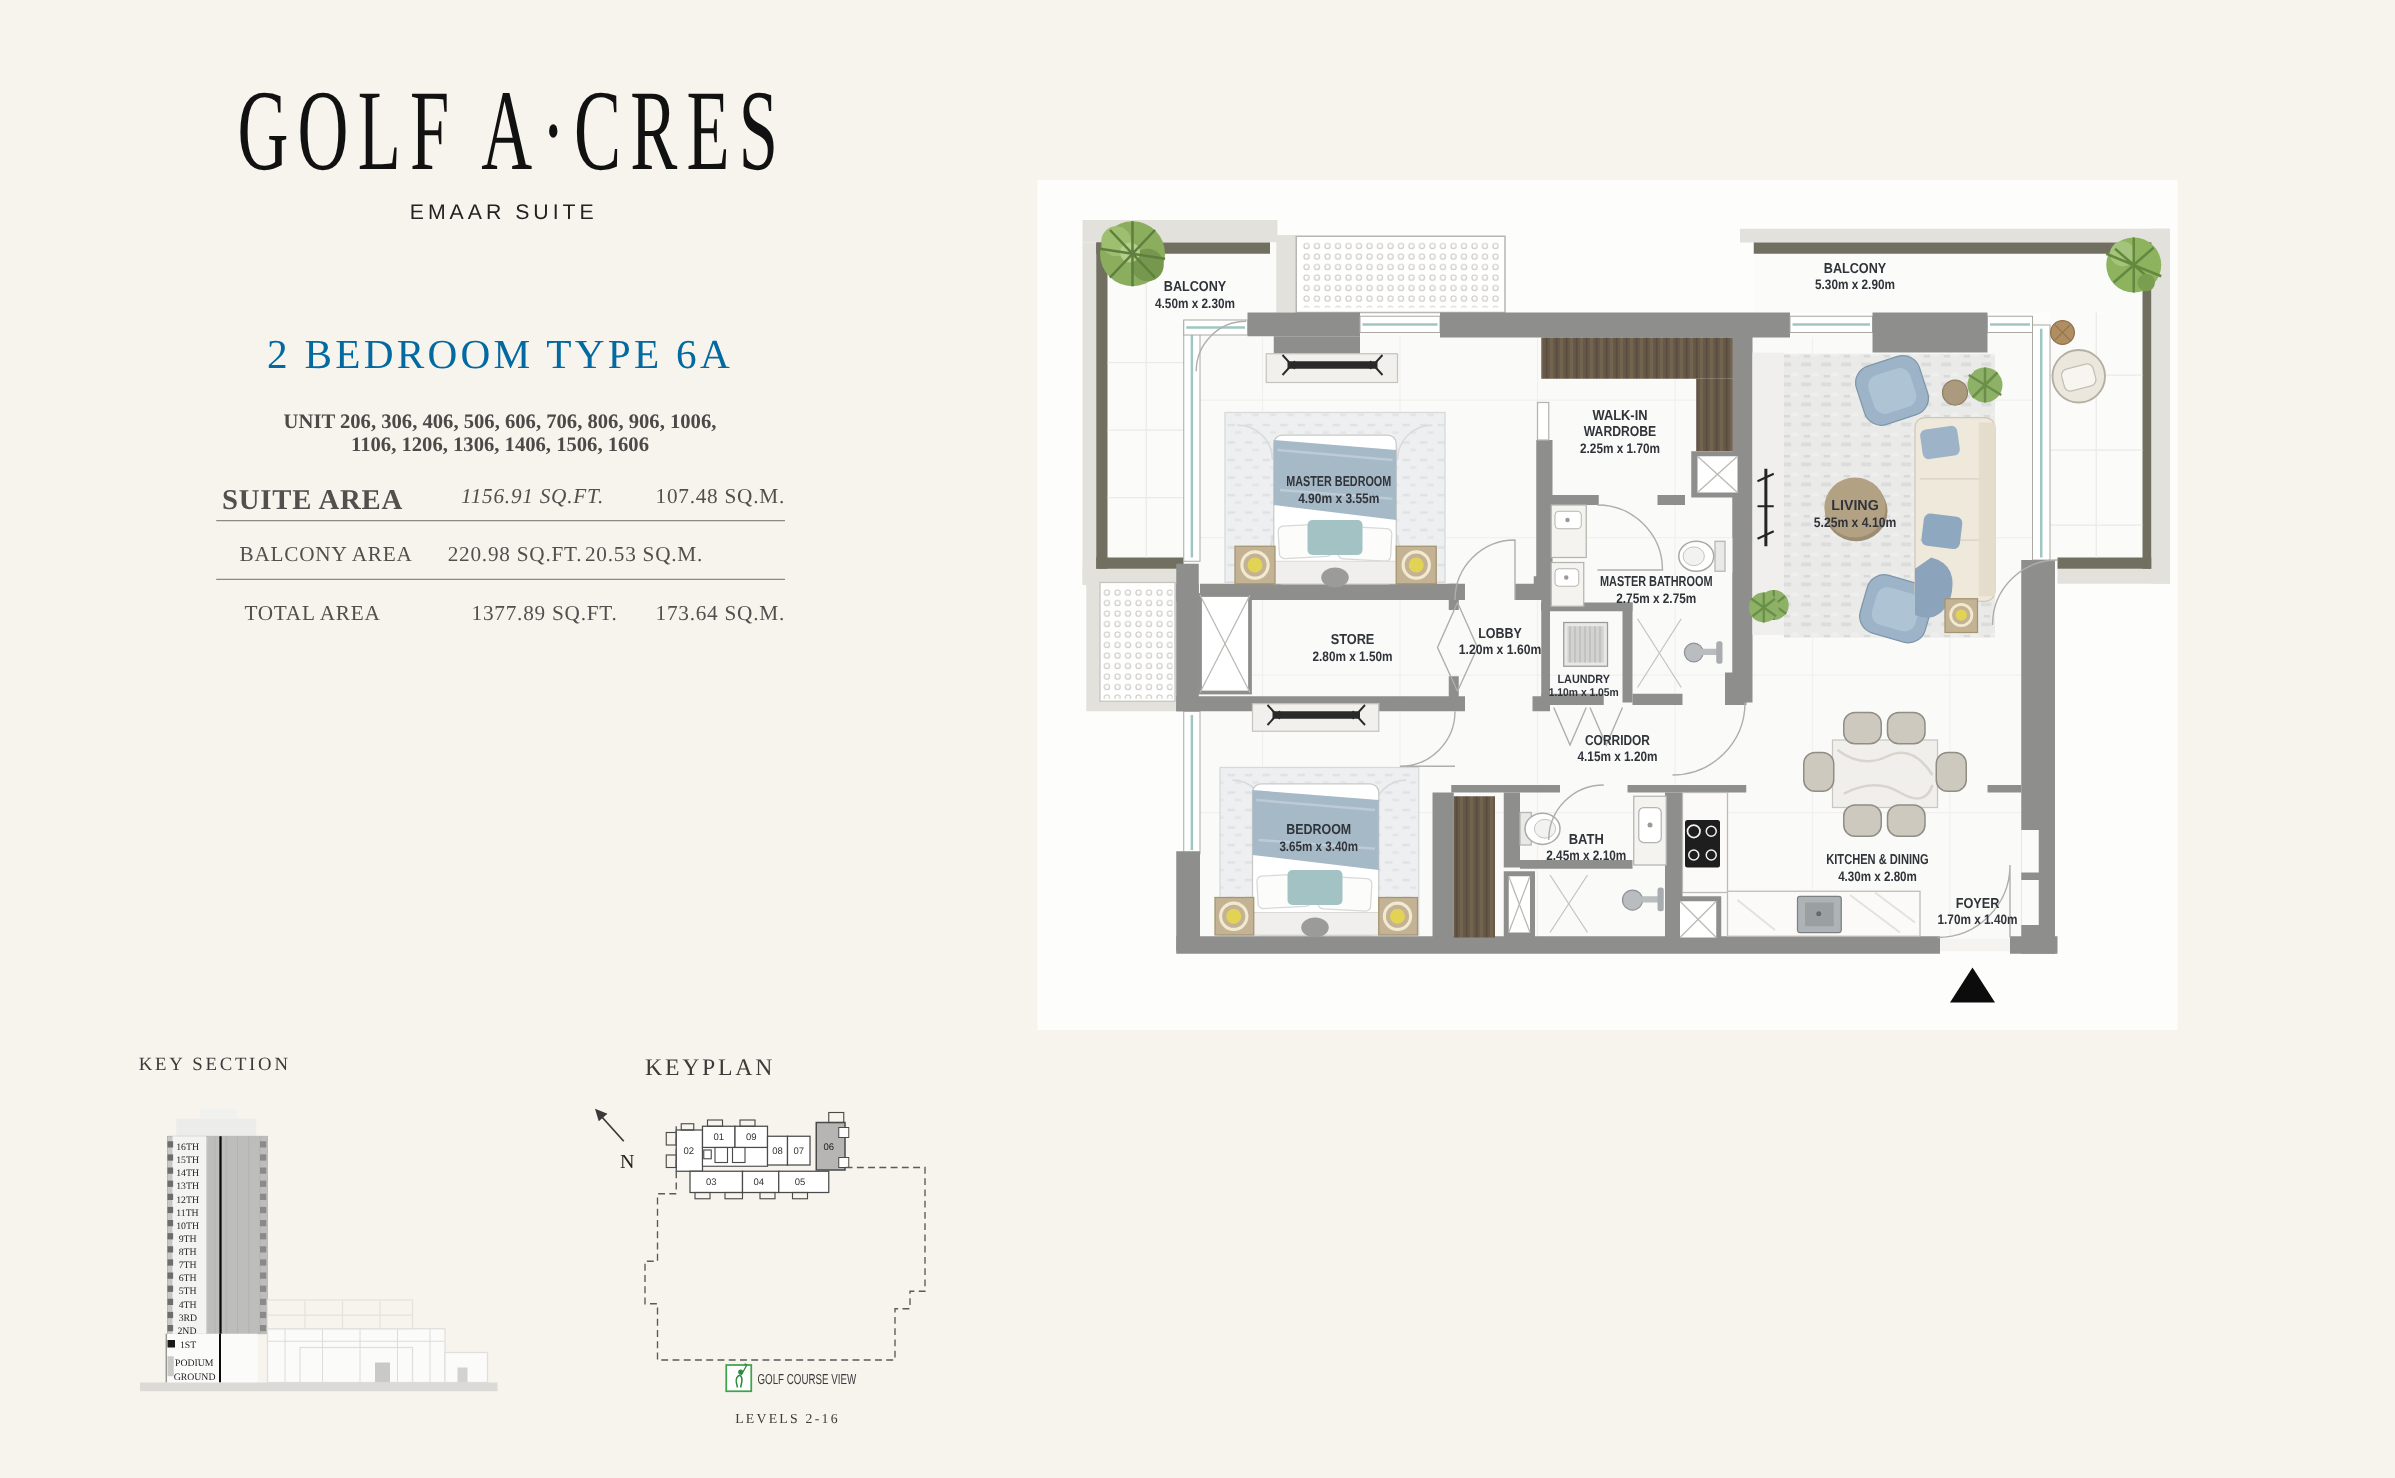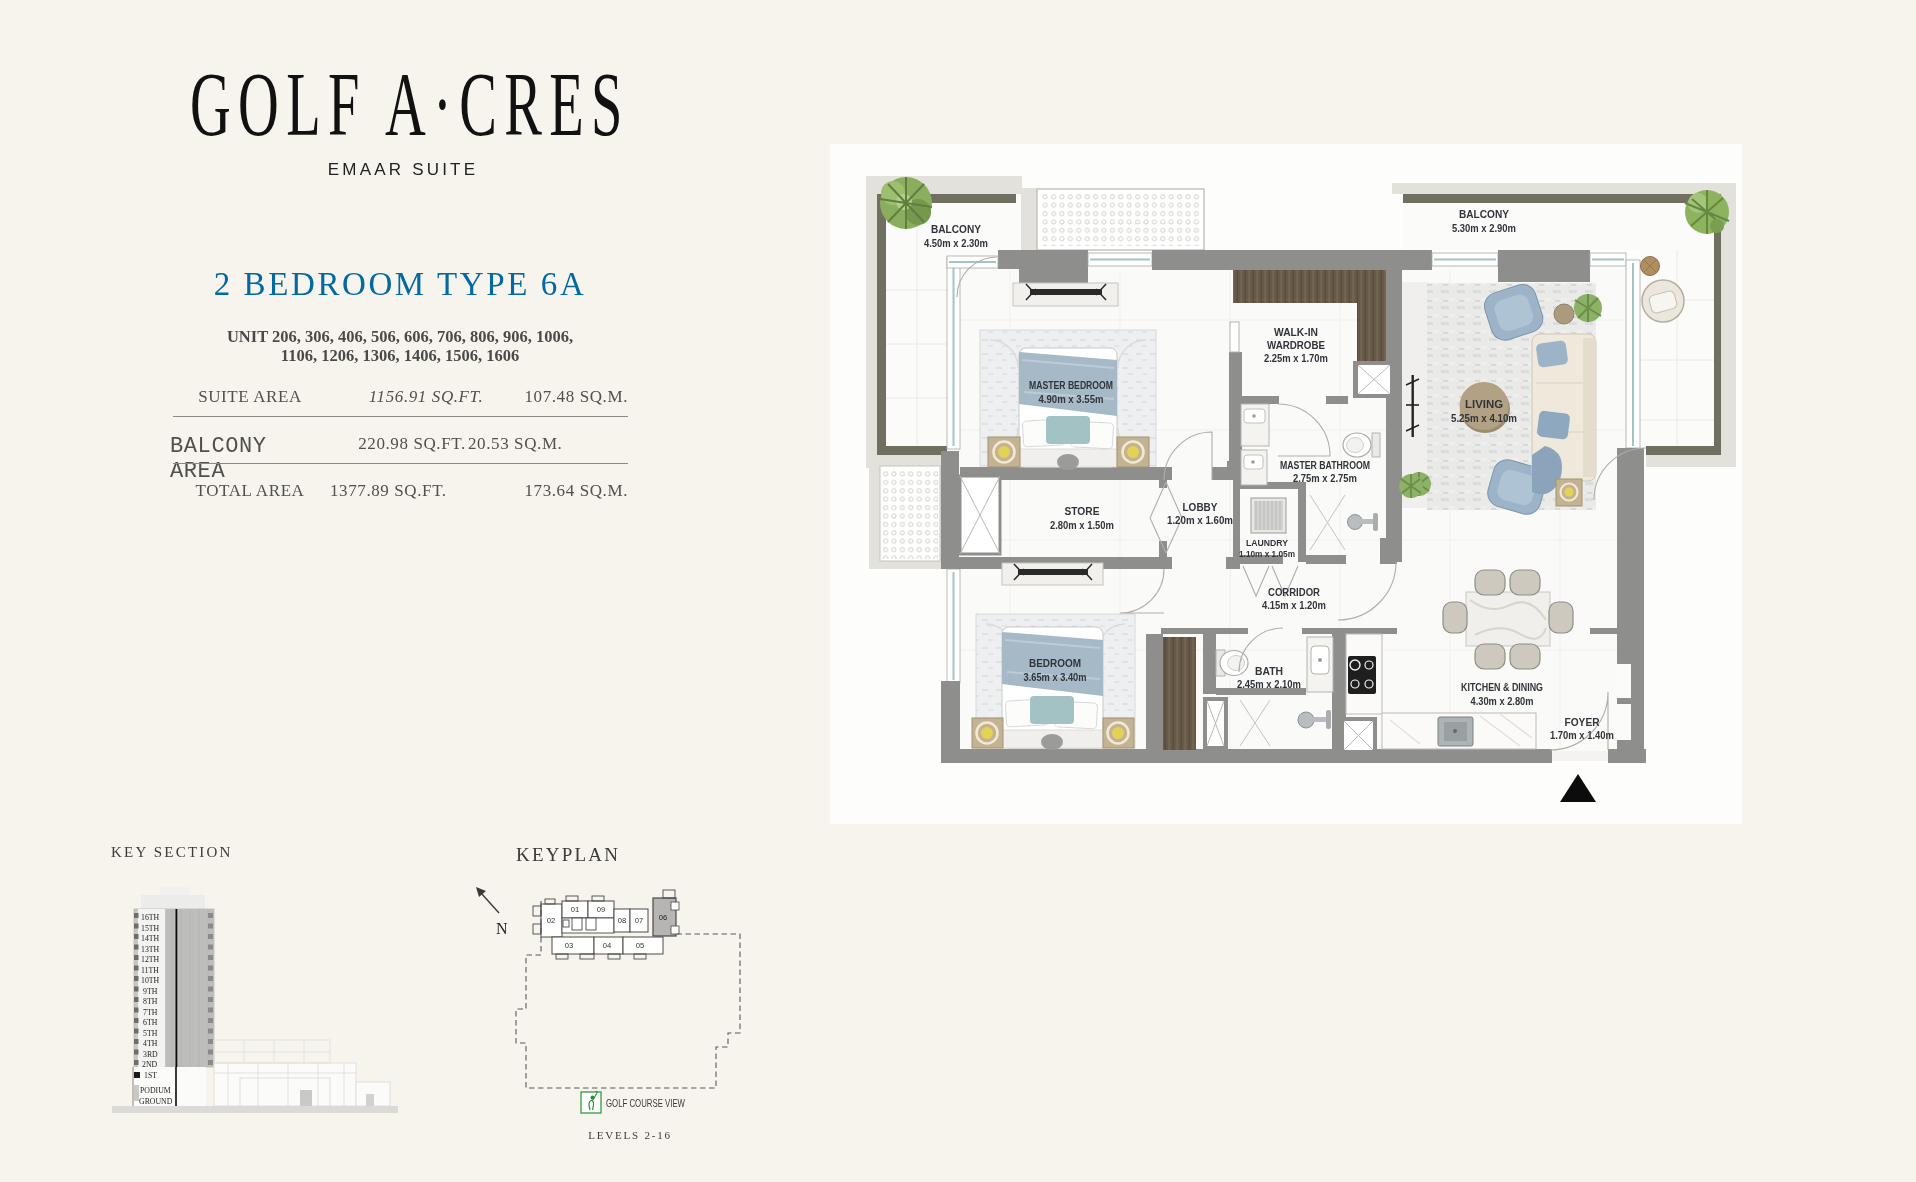--- a/index.html
+++ b/index.html
@@ -16,34 +16,34 @@
 <div class="abs" style="left:0;top:0;width:1916px;height:1182px;background:#f7f4ee;"></div>
 
 <div id="logo" class="abs ser" style="left:190px;top:51px;font-size:92px;letter-spacing:12px;transform:scaleX(0.613);transform-origin:0 0;white-space:nowrap;color:#111;">GOLF A·CRES</div>
 
 <div id="emaar" class="abs sans" style="left:253px;top:160px;width:300px;text-align:center;font-size:17px;letter-spacing:3.2px;color:#222;">EMAAR SUITE</div>
 
 <div id="title" class="abs ser" style="left:162px;top:266px;width:476px;text-align:center;font-size:33px;letter-spacing:2.6px;white-space:nowrap;color:#0369a1;">2 BEDROOM TYPE 6A</div>
 
 <div id="units" class="abs ser" style="left:150px;top:328px;width:500px;text-align:center;font-size:16.5px;font-weight:bold;letter-spacing:0px;color:#4c4a48;line-height:18.5px;">UNIT 206, 306, 406, 506, 606, 706, 806, 906, 1006,<br>1106, 1206, 1306, 1406, 1506, 1606</div>
 
-<div class="abs ser" style="left:170px;top:387px;width:160px;text-align:center;font-size:17px;letter-spacing:0.6px;color:#51504e;">SUITE AREA</div>
+<div class="abs ser" style="left:170px;top:387px;width:160px;text-align:center;font-size:23px;letter-spacing:0.6px;color:#51504e;font-weight:bold;">SUITE AREA</div>
 <div class="abs ser" style="left:344px;top:387px;width:164px;text-align:center;font-size:17px;letter-spacing:0.6px;color:#51504e;font-style:italic;">1156.91 SQ.FT.</div>
 <div class="abs ser" style="left:468px;top:387px;width:160px;text-align:right;font-size:17px;letter-spacing:0.6px;color:#51504e;">107.48 SQ.M.</div>
 
 <div class="abs" style="left:173px;top:416px;width:455px;height:1px;background:#8b8a88;"></div>
 
-<div class="abs ser" style="left:170px;top:434px;width:160px;text-align:left;font-size:22px;letter-spacing:0.6px;color:#51504e;font-family:Liberation Mono, monospace;">BALCONY AREA</div>
+<div class="abs ser" style="left:170px;top:434px;width:160px;text-align:right;font-size:17px;letter-spacing:0.6px;color:#51504e;">BALCONY AREA</div>
 <div class="abs ser" style="left:330px;top:434px;width:164px;text-align:center;font-size:17px;letter-spacing:0.6px;color:#51504e;">220.98 SQ.FT.</div>
 <div class="abs ser" style="left:468px;top:434px;width:160px;font-size:17px;letter-spacing:0.6px;color:#51504e;">20.53 SQ.M.</div>
 
 <div class="abs" style="left:173px;top:463px;width:455px;height:1px;background:#8b8a88;"></div>
 
 <div class="abs ser" style="left:170px;top:481px;width:160px;text-align:center;font-size:17px;letter-spacing:0.6px;color:#51504e;">TOTAL AREA</div>
-<div class="abs ser" style="left:330px;top:481px;width:164px;text-align:left;font-size:17px;letter-spacing:0.6px;color:#51504e;">1377.89 SQ.FT.</div>
+<div class="abs ser" style="left:330px;top:481px;width:164px;text-align:right;font-size:17px;letter-spacing:0.6px;color:#51504e;">1377.89 SQ.FT.</div>
 <div class="abs ser" style="left:468px;top:481px;width:160px;text-align:right;font-size:17px;letter-spacing:0.6px;color:#51504e;">173.64 SQ.M.</div>
 
 <div class="abs ser" style="left:111px;top:844px;font-size:15px;letter-spacing:2.2px;color:#3c3b39;">KEY SECTION</div>
 
 <div class="abs ser" style="left:516px;top:844px;font-size:19px;letter-spacing:2.2px;color:#3c3b39;">KEYPLAN</div>
 
 <div class="abs ser" style="left:540px;top:1129px;width:180px;text-align:center;font-size:11px;letter-spacing:1.8px;color:#3c3b39;">LEVELS 2-16</div>
 
 <svg id="plan" class="abs" style="left:0;top:0" width="1916" height="1182" viewBox="0 0 1916 1182">
 <defs>

